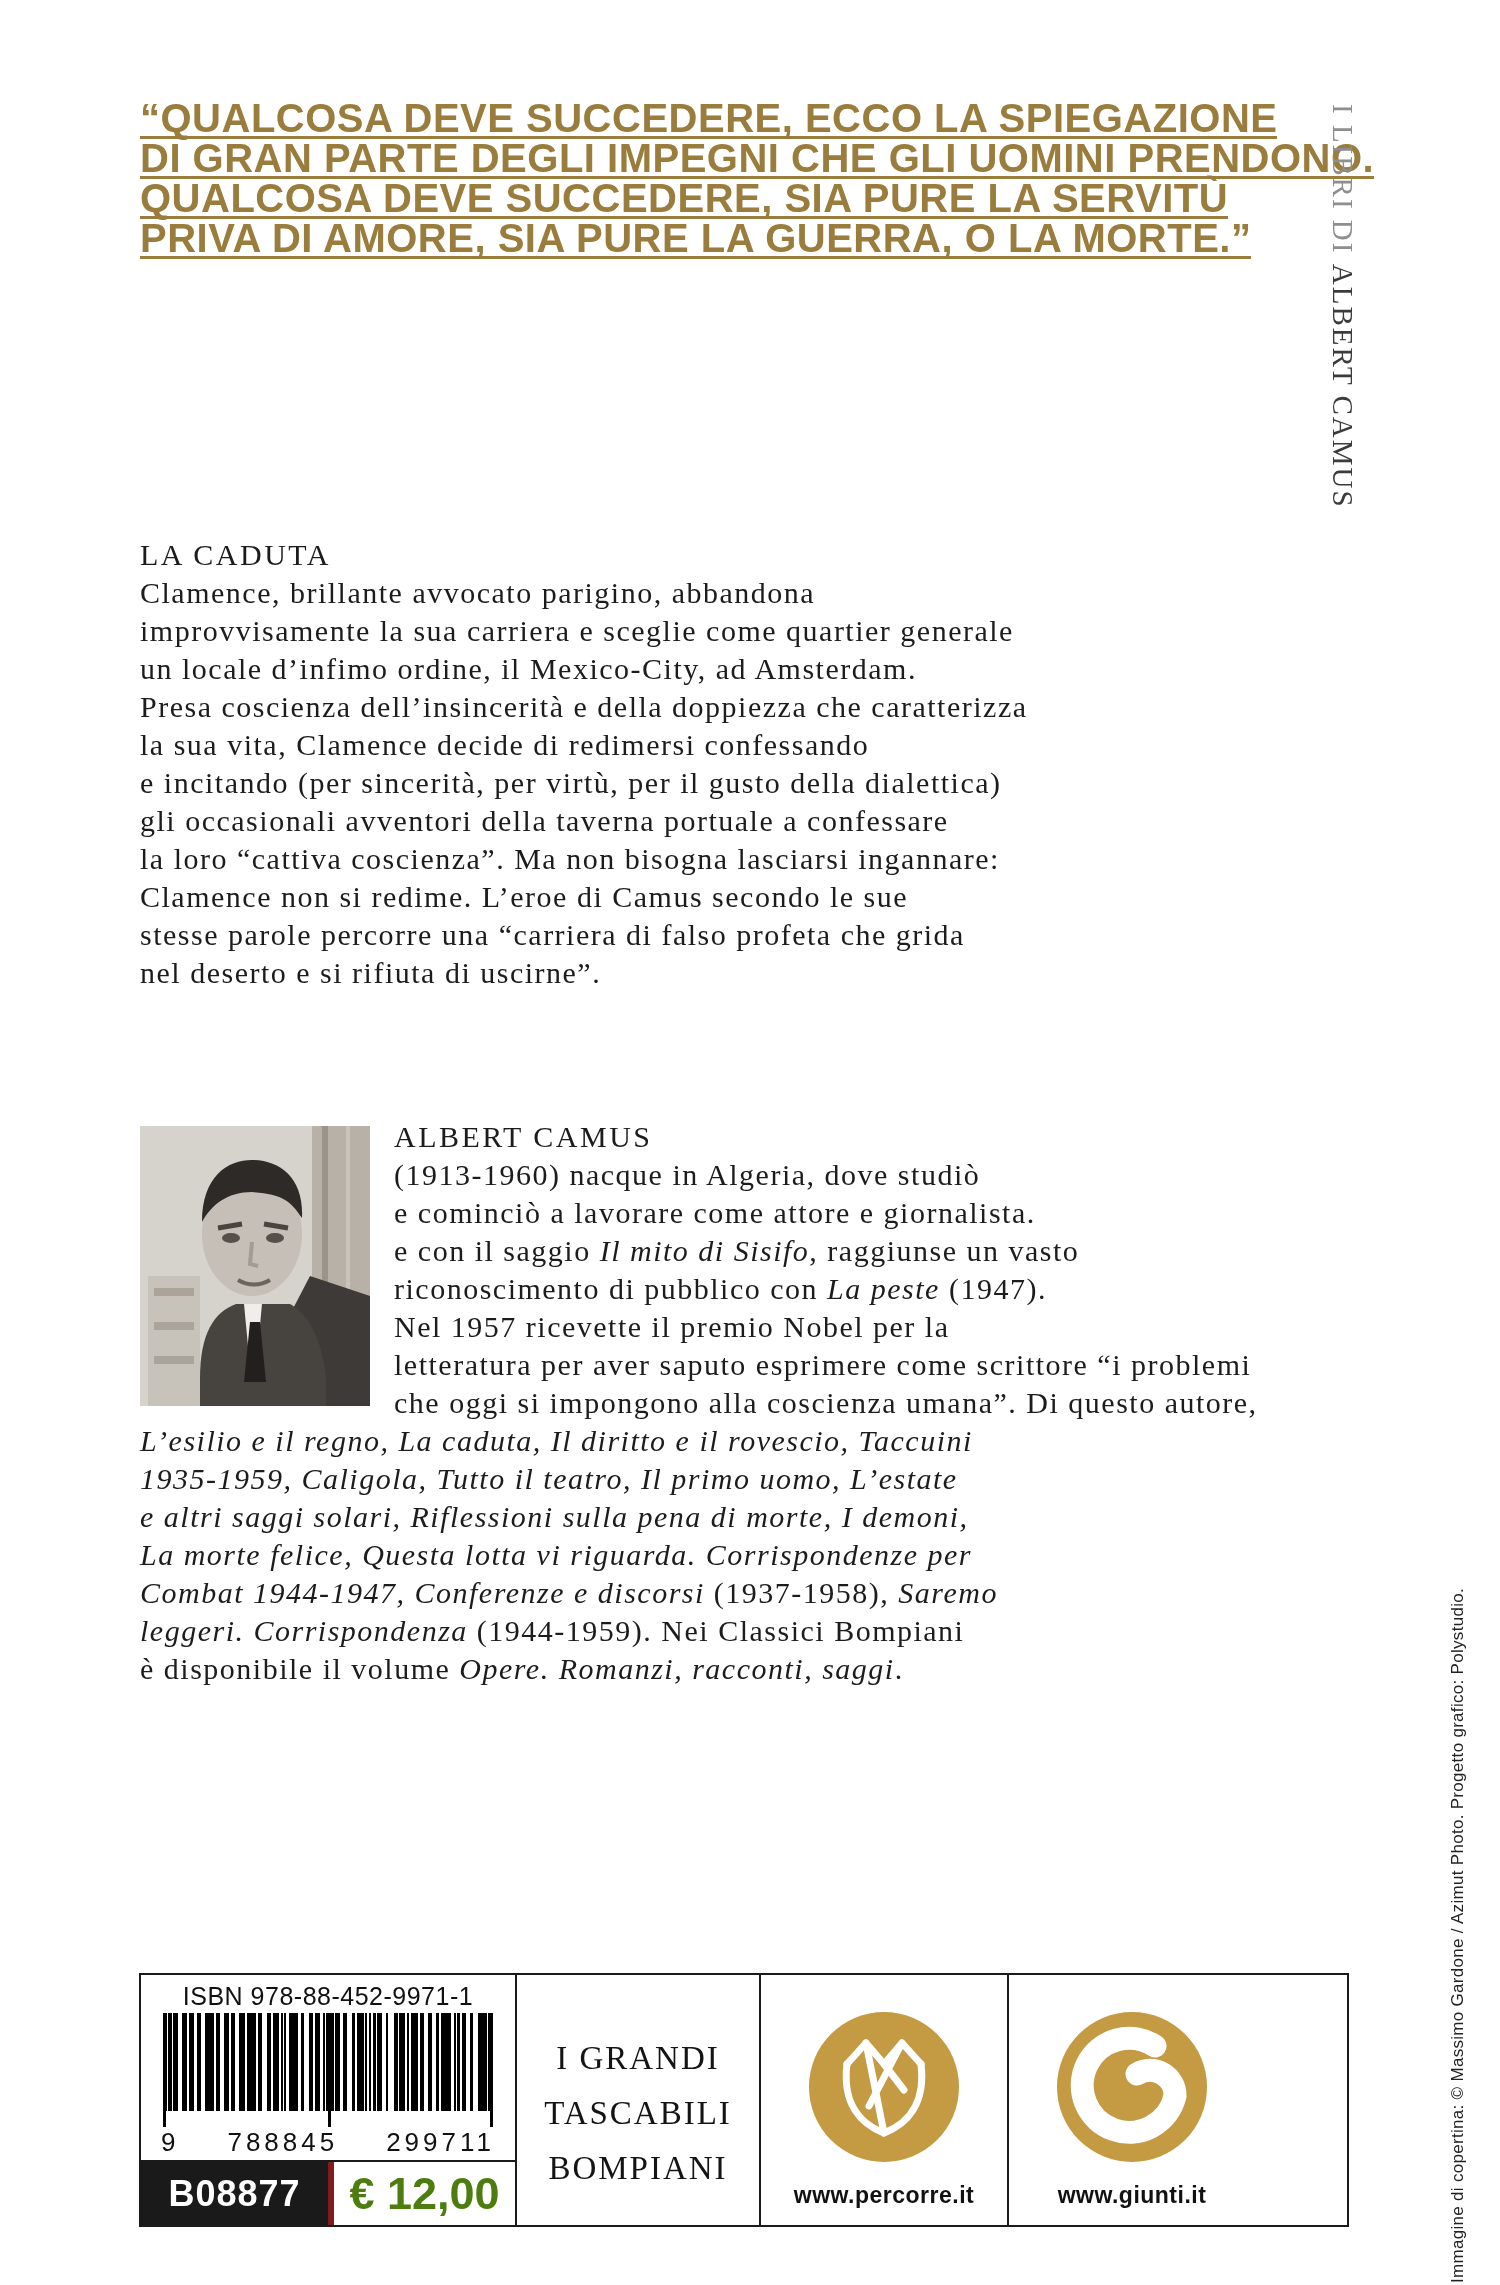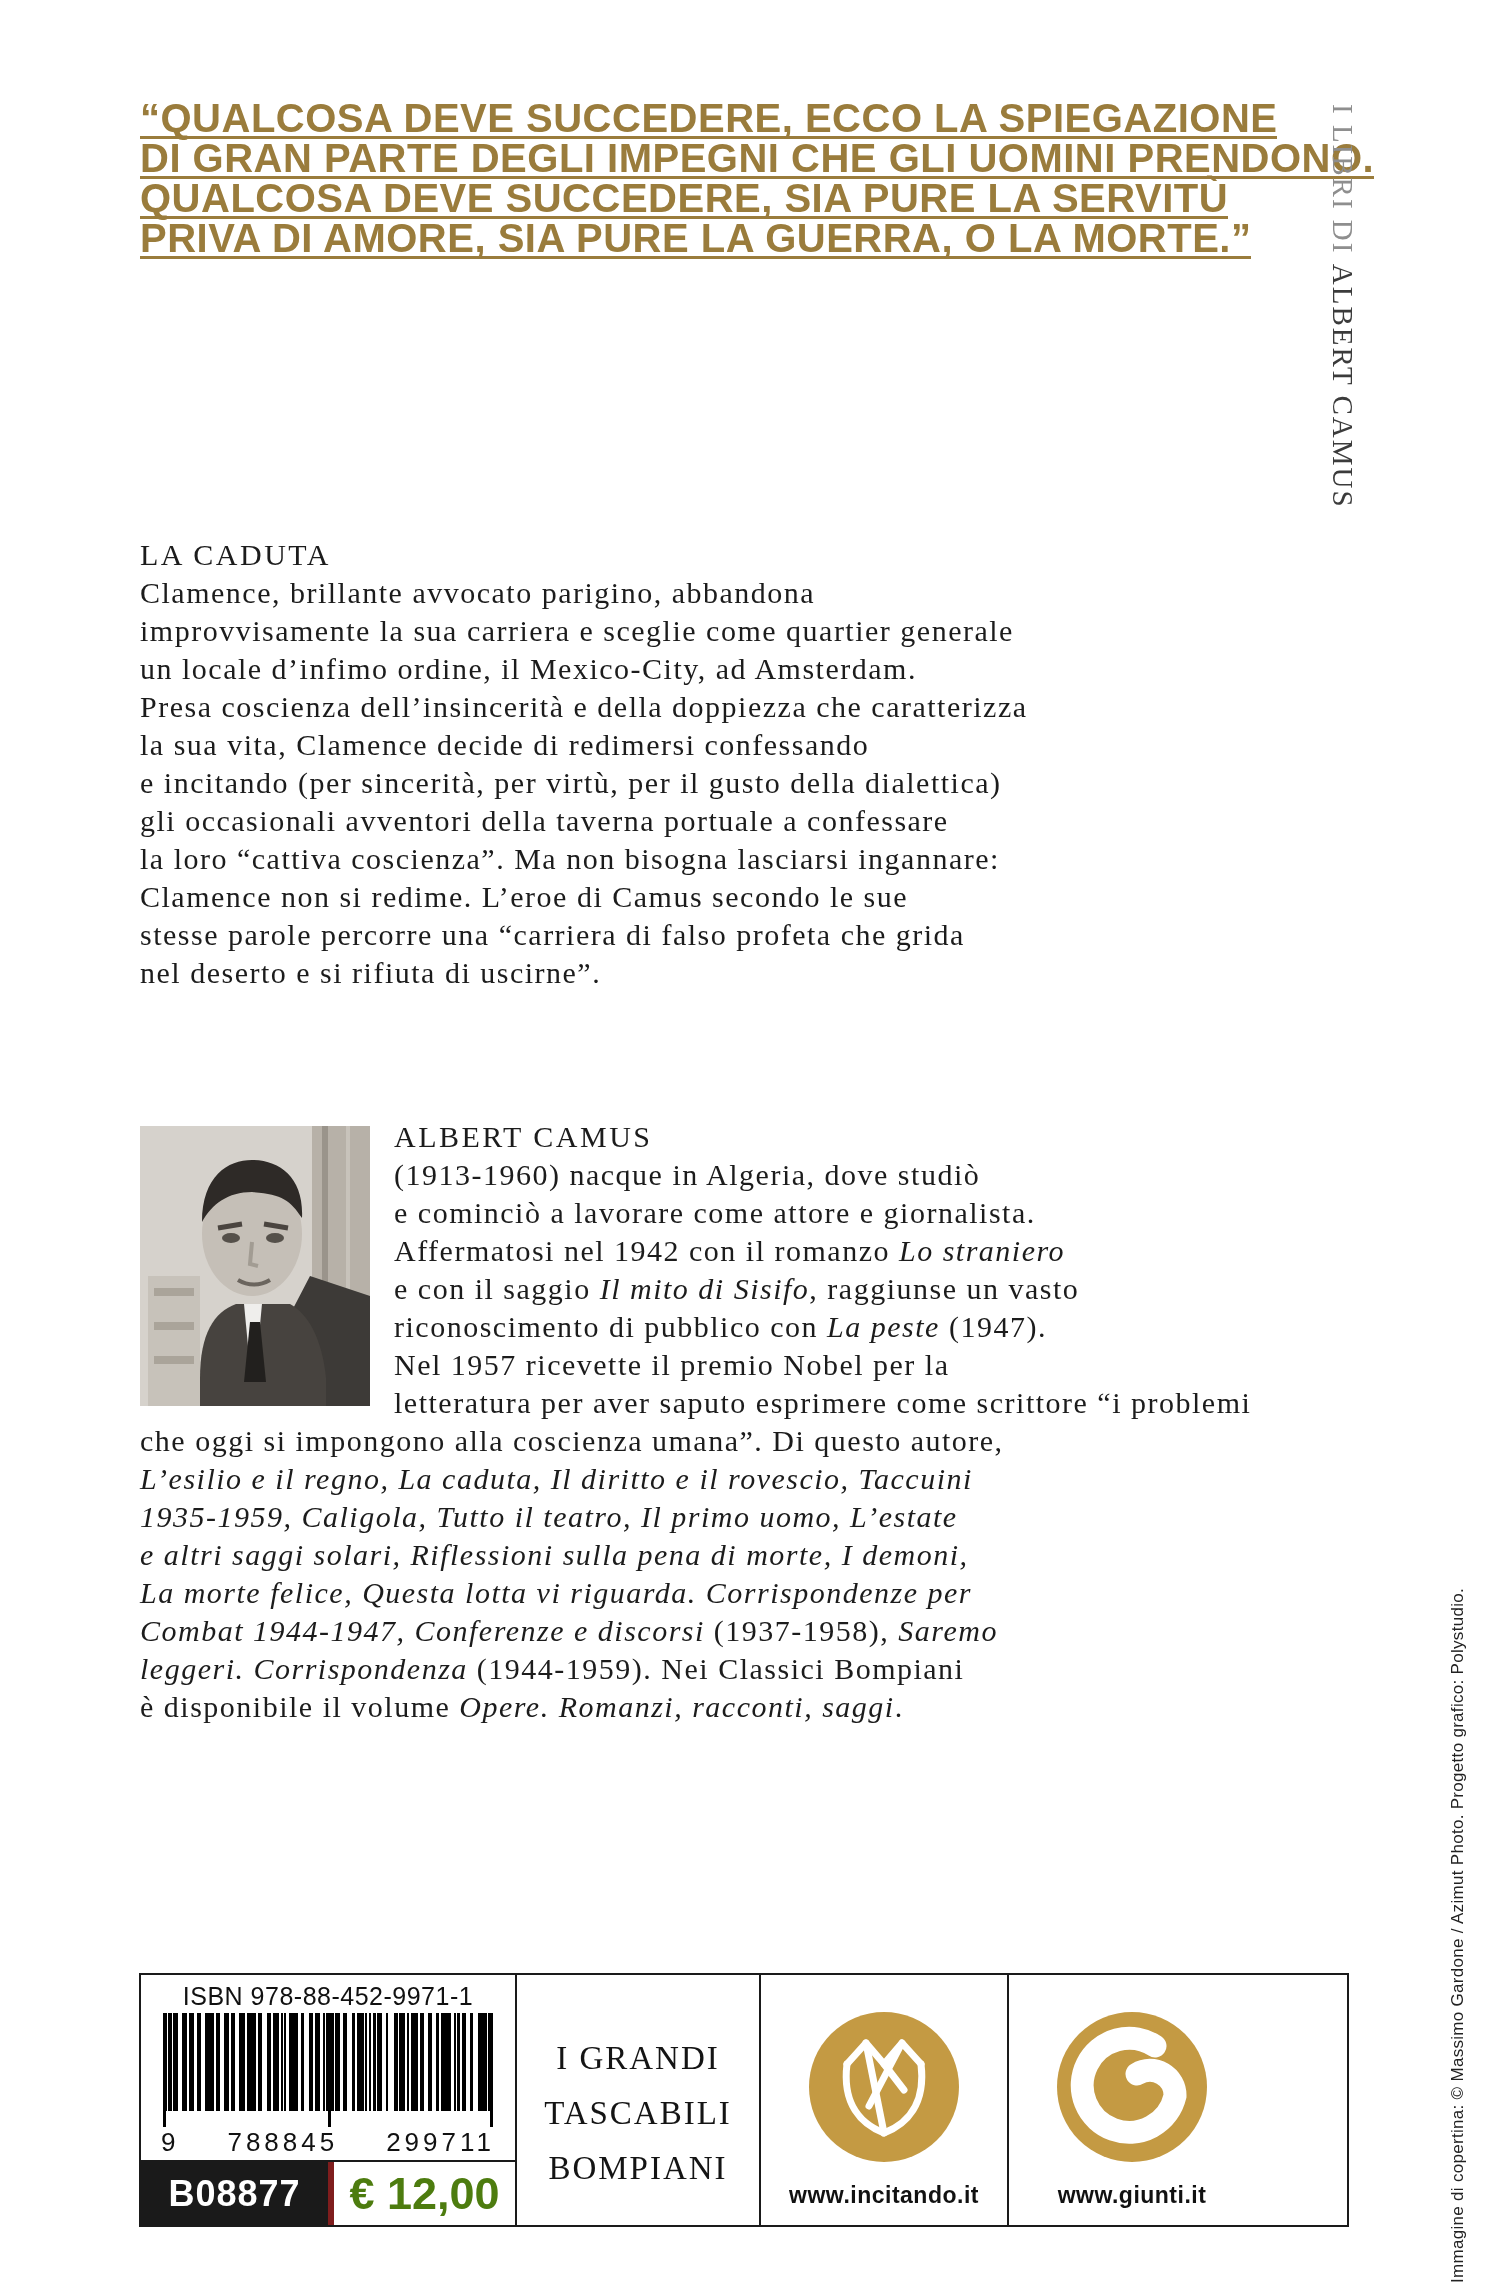--- a/index.html
+++ b/index.html
@@ -115,21 +115,20 @@
         <path d="M124 98 L148 102" stroke="#4a443f" stroke-width="5" fill="none"></path>
         <ellipse cx="91" cy="112" rx="9" ry="5" fill="#55504a"></ellipse>
         <ellipse cx="135" cy="112" rx="9" ry="5" fill="#55504a"></ellipse>
         <path d="M112 116 L110 138 L118 140" stroke="#a29c93" stroke-width="4" fill="none"></path>
         <path d="M98 154 C108 160 120 160 130 154" stroke="#6b655e" stroke-width="4" fill="none"></path>
       </svg>
     </div>
     <div class="block-title">ALBERT CAMUS</div>
     <div class="txt-line">(1913-1960) nacque in Algeria, dove studiò</div>
     <div class="txt-line">e cominciò a lavorare come attore e giornalista.</div>
-    <div class="txt-line"><span>Affermatosi nel 1942 con il romanzo </span><em>Lo straniero</em></div>
     <div class="txt-line"><span>e con il saggio </span><em>Il mito di Sisifo</em><span>, raggiunse un vasto</span></div>
     <div class="txt-line"><span>riconoscimento di pubblico con </span><em>La peste</em><span> (1947).</span></div>
     <div class="txt-line">Nel 1957 ricevette il premio Nobel per la</div>
     <div class="txt-line">letteratura per aver saputo esprimere come scrittore “i problemi</div>
     <div class="txt-line">che oggi si impongono alla coscienza umana”. Di questo autore,</div>
     <div class="txt-line"><em>L’esilio e il regno, La caduta, Il diritto e il rovescio, Taccuini</em></div>
     <div class="txt-line"><em>1935-1959, Caligola, Tutto il teatro, Il primo uomo, L’estate</em></div>
     <div class="txt-line"><em>e altri saggi solari, Riflessioni sulla pena di morte, I demoni,</em></div>
     <div class="txt-line"><em>La morte felice, Questa lotta vi riguarda. Corrispondenze per</em></div>
     <div class="txt-line"><em>Combat 1944-1947, Conferenze e discorsi </em><span>(1937-1958), </span><em>Saremo</em></div>
@@ -170,21 +169,21 @@
       <svg width="150" height="150" viewBox="0 0 150 150" xmlns="http://www.w3.org/2000/svg">
         <circle cx="75" cy="75" r="75" fill="#c49a43"></circle>
         <g stroke="#ffffff" stroke-width="7" fill="none" stroke-linecap="round" stroke-linejoin="round">
           <path d="M38 52 C33 92 52 112 75 121 C98 112 117 92 112 52"></path>
           <path d="M38 52 L57 31 L75 52 L93 31 L112 52"></path>
           <path d="M57 31 L75 121"></path>
           <path d="M93 31 L60 94"></path>
           <path d="M75 52 L95 78"></path>
         </g>
       </svg>
-      <div class="logo-url">www.incitando.it</div>
+      <div class="logo-url">www.percorre.it</div>
     </div>
 
     <div class="sec logo-sec">
       <svg width="150" height="150" viewBox="0 0 150 150" xmlns="http://www.w3.org/2000/svg">
         <circle cx="75" cy="75" r="75" fill="#c49a43"></circle>
         <path d="M98 34 A47 47 0 1 0 118 84 A25 25 0 0 0 80 62" stroke="#ffffff" stroke-width="23" fill="none" stroke-linecap="round"></path>
       </svg>
       <div class="logo-url">www.giunti.it</div>
     </div>
 

